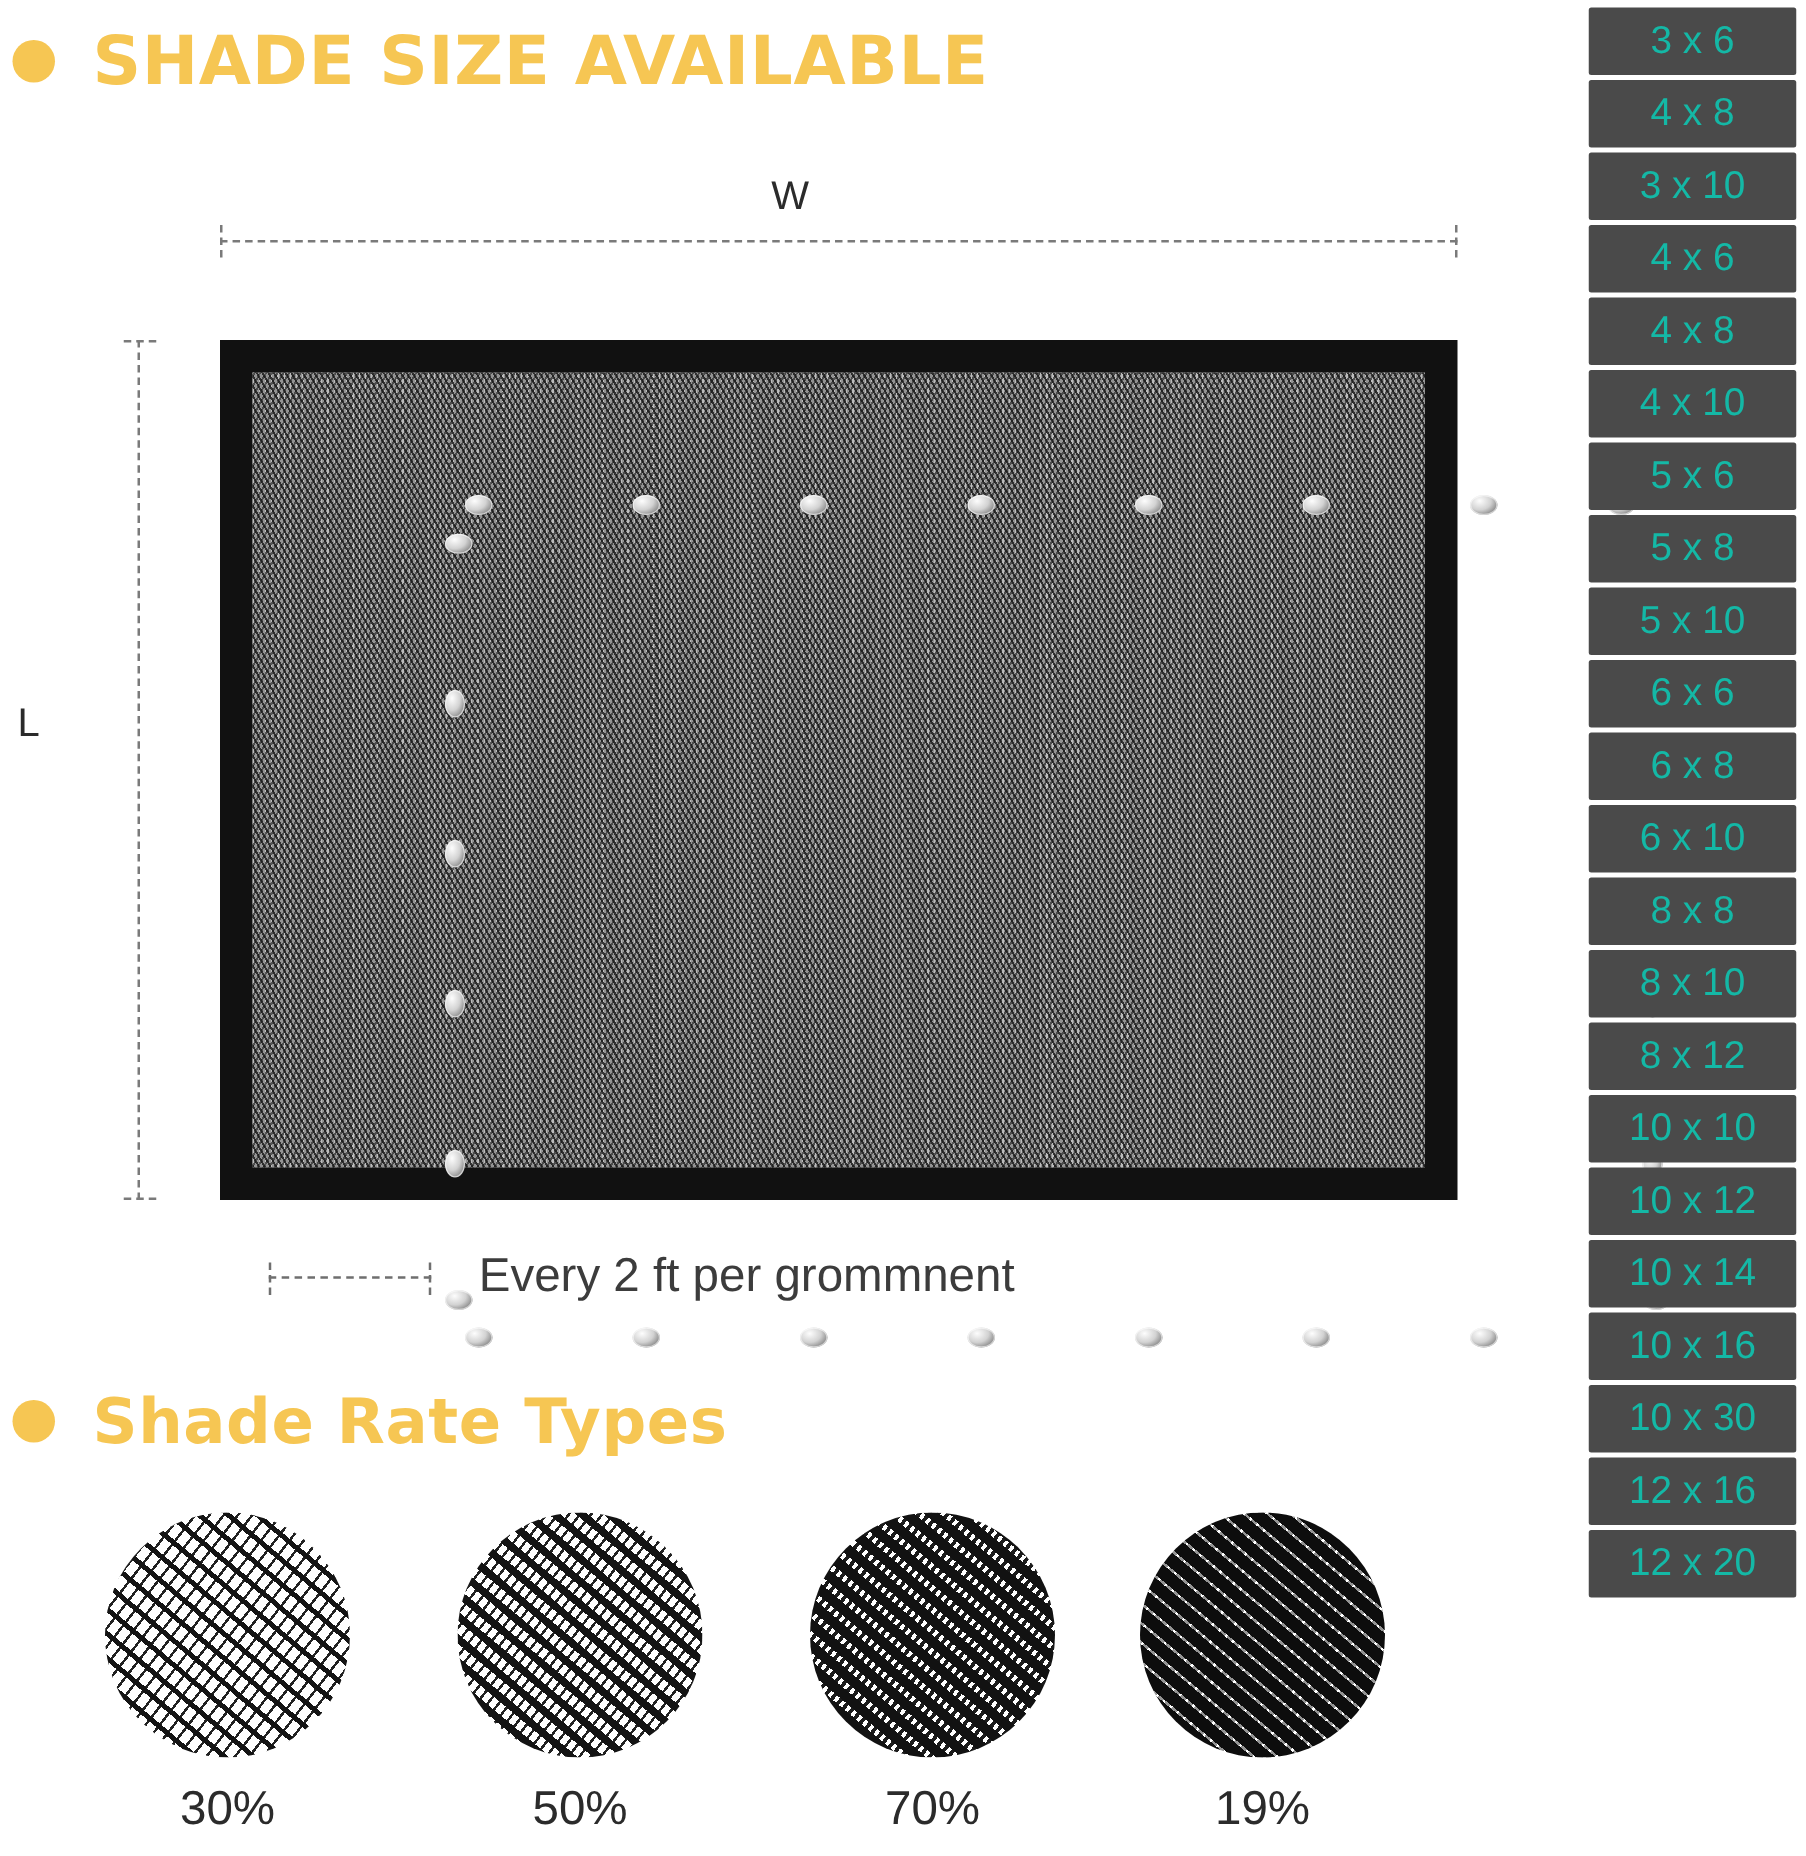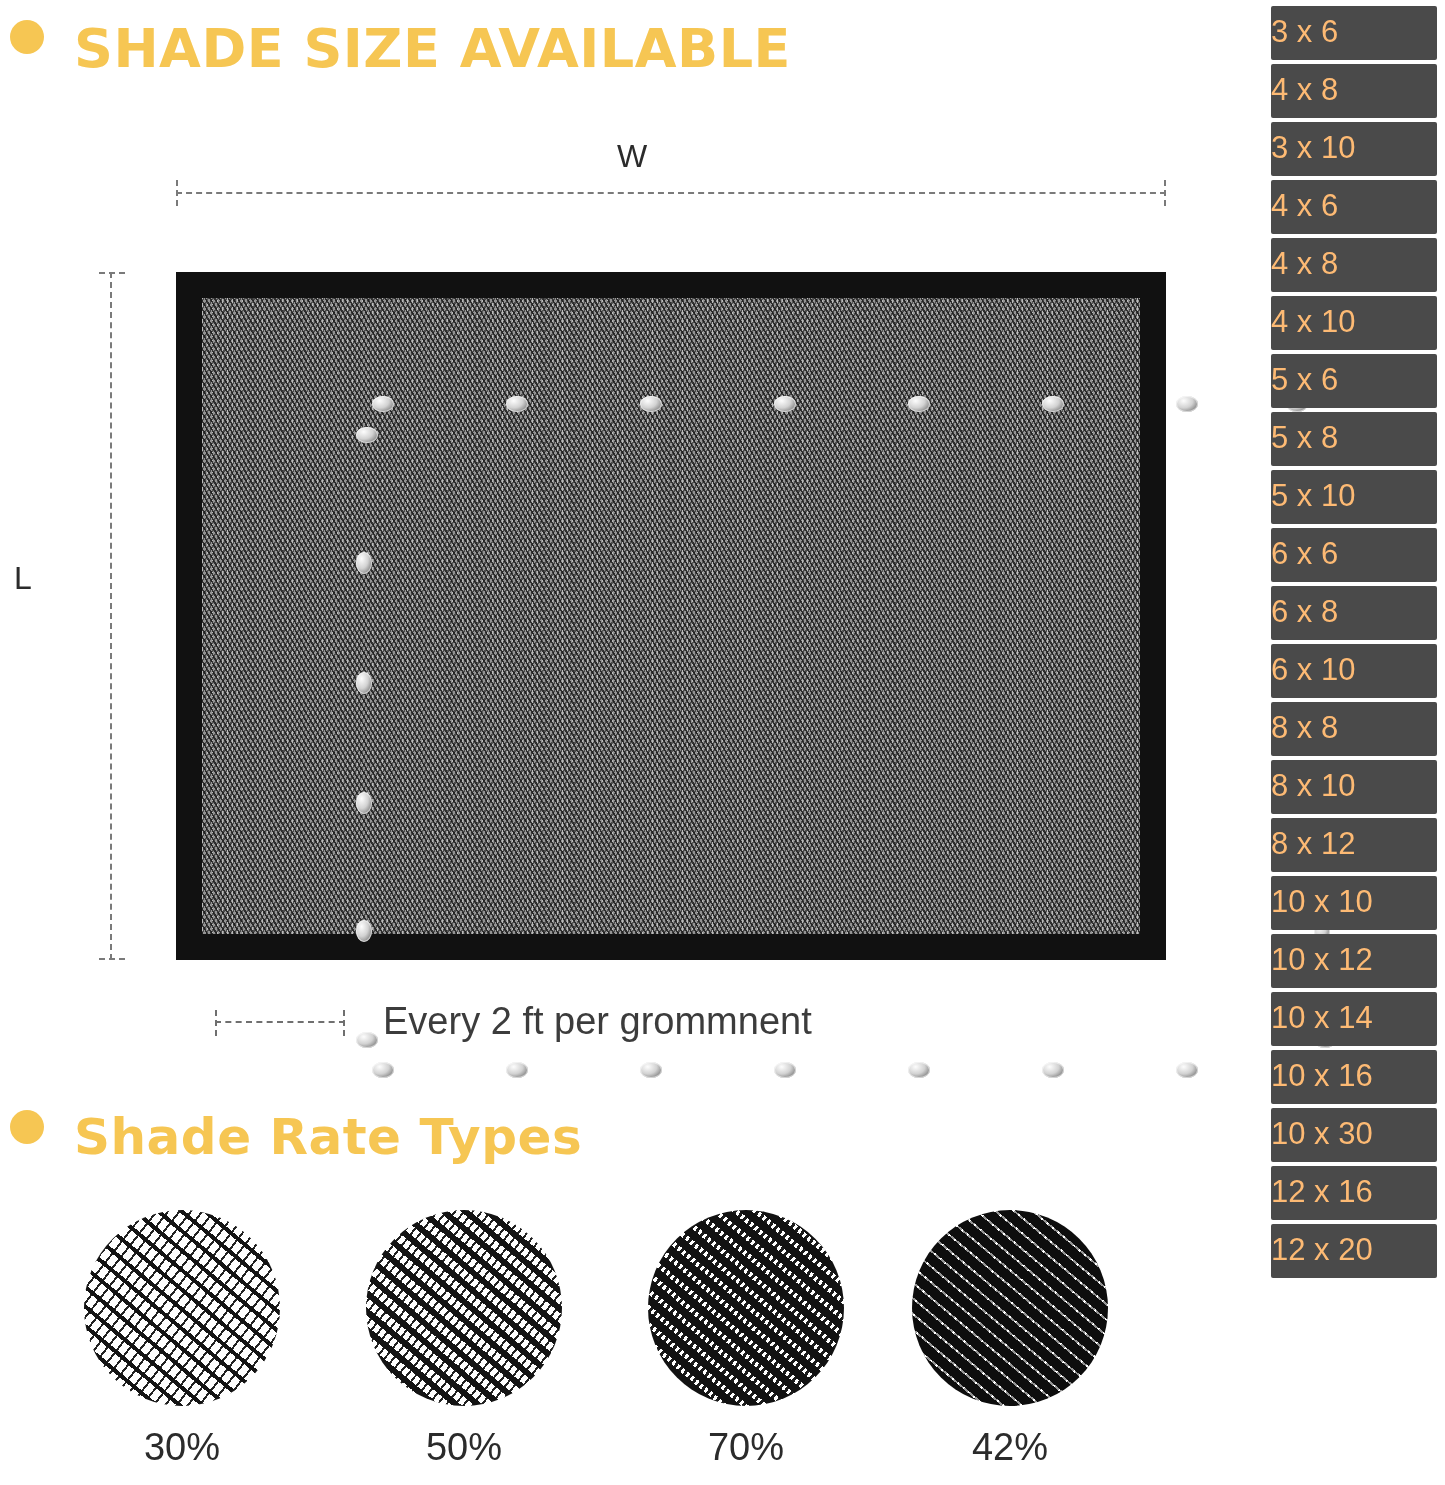--- a/index.html
+++ b/index.html
@@ -12,20 +12,21 @@
     height: 1485px;
     position: relative;
     font-family: "DejaVu Sans", sans-serif;
     overflow: hidden;
   }
 
   
   .heading-row {
     position: absolute;
     display: flex;
+    align-items: center;
   }
   .bullet-dot {
     width: 34px;
     height: 34px;
     border-radius: 50%;
     background: #f6c653;
     flex: 0 0 auto;
   }
   .heading-text {
     margin-left: 30px;
@@ -232,24 +233,24 @@
     position: absolute;
     right: 8px;
     top: 6px;
     width: 166px;
     display: flex;
     flex-direction: column;
     gap: 4px;
   }
   .size-chip {
     background: #4a4a4a;
-    color: #fdba74;
+    color: #14b8a6;
     font-size: 31px;
     font-family: "Liberation Sans", sans-serif;
-    text-align: left;
+    text-align: center;
     padding: 8px 0 10px 0;
     line-height: 36px;
     border-radius: 2px;
   }
 </style>
 </head>
 <body>
 
 <div class="heading-row" id="heading-main">
   <span class="bullet-dot"></span>
@@ -320,21 +321,21 @@
   <div class="rate-item" style="left:354px; top:0;">
     <div class="rate-circle r50"></div>
     <div class="rate-label">50%</div>
   </div>
   <div class="rate-item" style="left:636px; top:0;">
     <div class="rate-circle r70"></div>
     <div class="rate-label">70%</div>
   </div>
   <div class="rate-item" style="left:900px; top:0;">
     <div class="rate-circle r90"></div>
-    <div class="rate-label">42%</div>
+    <div class="rate-label">19%</div>
   </div>
 </div>
 
 <div id="size-list">
   <div class="size-chip">3 x 6</div>
   <div class="size-chip">4 x 8</div>
   <div class="size-chip">3 x 10</div>
   <div class="size-chip">4 x 6</div>
   <div class="size-chip">4 x 8</div>
   <div class="size-chip">4 x 10</div>

